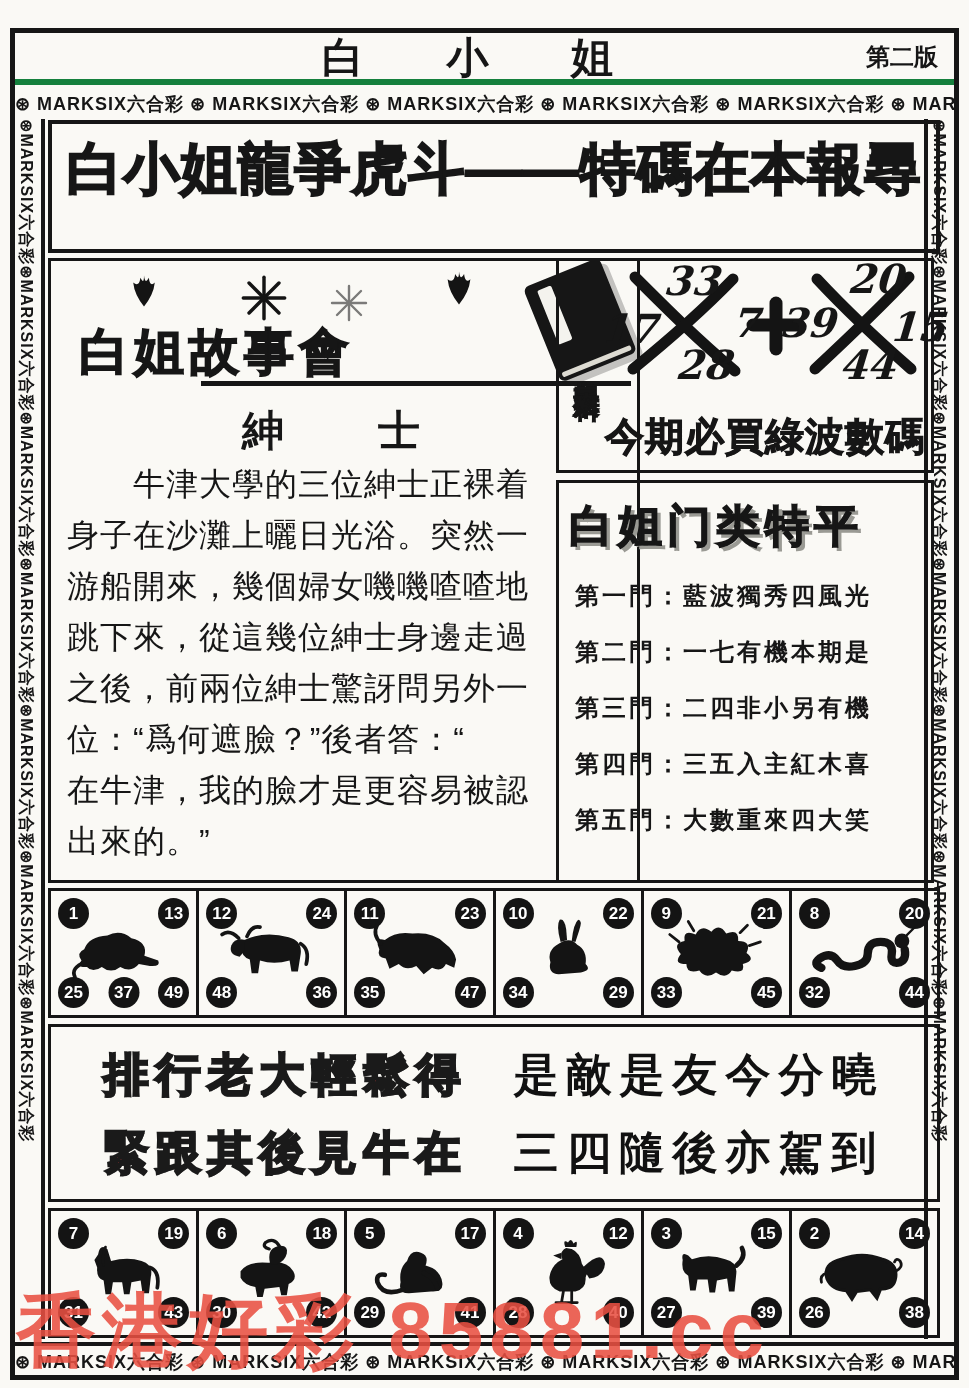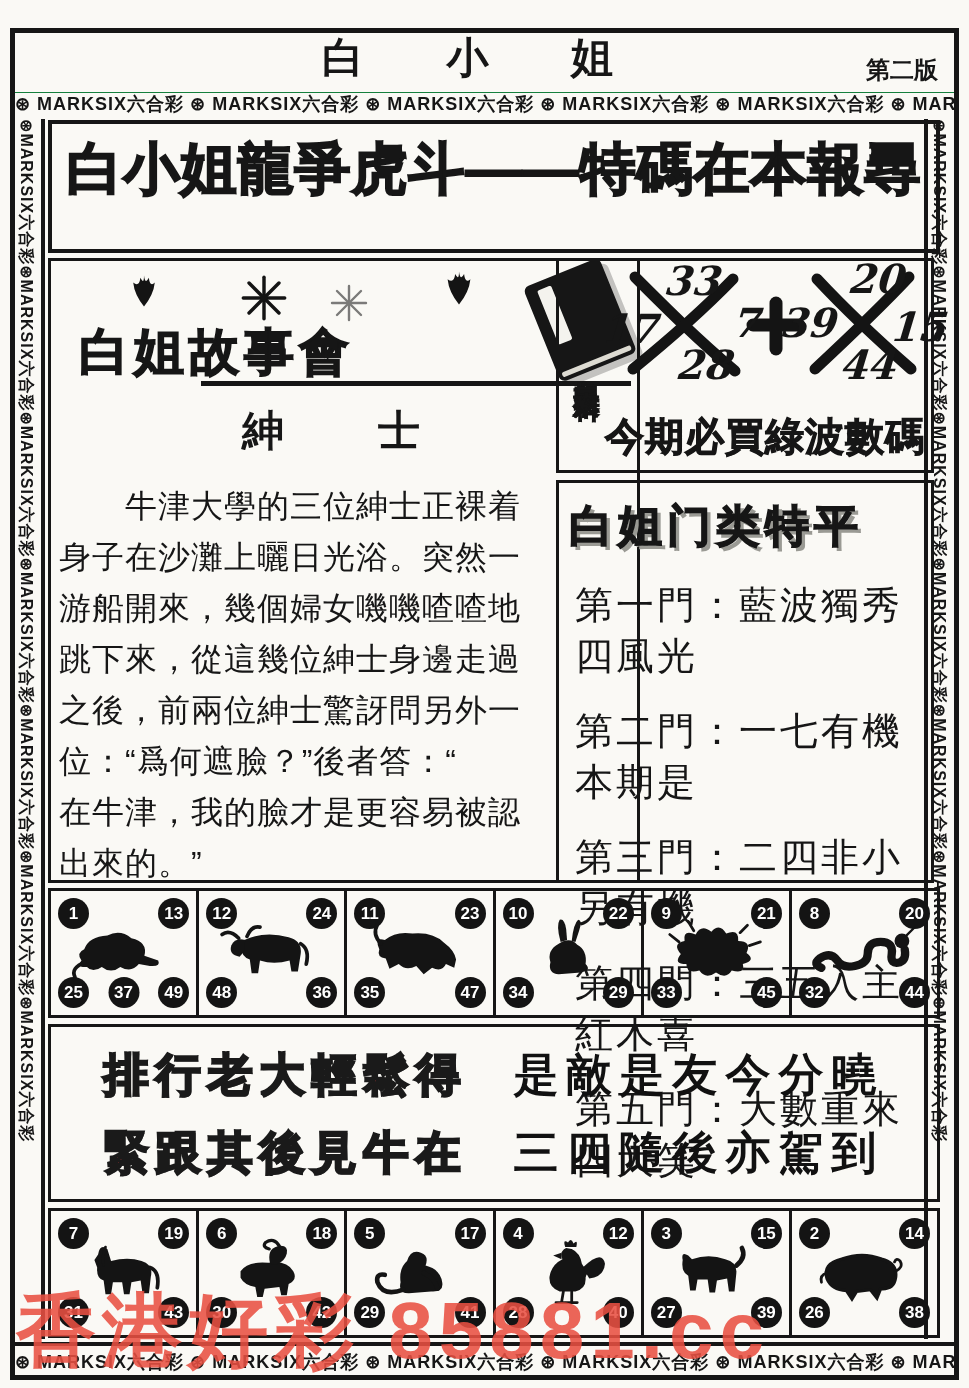--- a/index.html
+++ b/index.html
@@ -1,21 +1,21 @@
 <!DOCTYPE html>
 <html><head>
 <meta charset="utf-8">
 <style>
   * { margin:0; padding:0; box-sizing:border-box; }
   body { background:#e8e8e4; font-family:"Liberation Sans", sans-serif; }
   .page { position:relative; width:969px; height:1388px; background:#faf9f5; color:#161616; overflow:hidden; }
   .frame { position:absolute; left:10px; top:28px; right:10px; bottom:8px; border:5px solid #161616; }
 
   
-  .band { position:absolute; left:0; right:0; top:0; height:60px; border-bottom:1px solid #15803d; }
+  .band { position:absolute; left:0; right:0; top:0; height:52px; border-bottom:6px solid #15803d; }
   .page-title { position:absolute; left:0; right:0; top:0; text-align:center; font-size:42px; font-weight:700;
     letter-spacing:34px; line-height:50px; font-family:"DejaVu Serif", serif; }
   .edition { position:absolute; right:16px; bottom:6px; font-size:24px; font-weight:700; font-family:"DejaVu Serif", serif; }
 
   
   .strip-h { position:absolute; left:0; right:0; height:30px; overflow:hidden; white-space:nowrap;
     font-size:18px; font-weight:700; line-height:30px; text-align:center; letter-spacing:1px; }
   .strip-top { top:56px; }
   .strip-bottom { bottom:0; height:33px; line-height:33px; border-top:4px solid #161616; }
   .strip-v { position:absolute; top:86px; bottom:36px; width:30px; overflow:hidden;
@@ -36,41 +36,41 @@
   .deco { position:absolute; }
   .tulip1 { left:78px; top:12px; } .tulip2 { left:392px; top:8px; }
   .spark1 { left:190px; top:14px; } .spark2 { left:278px; top:22px; opacity:.55; }
   .book { position:absolute; right:16px; top:8px; width:82px; height:102px; background:#161616; border-radius:6px;
     transform:rotate(-22deg); box-shadow:5px 7px 0 rgba(0,0,0,.22); }
   .book-label { position:absolute; left:12px; top:8px; width:15px; height:58px; background:#f4f3ee; border-radius:2px; }
   .book-edge { position:absolute; left:4px; right:4px; bottom:4px; height:5px; background:#dddbd2; border-radius:2px; }
   .story-masthead { position:absolute; left:28px; top:58px; font-size:50px; font-weight:900; letter-spacing:5px; -webkit-text-stroke:1.5px #161616; }
   .story-rule { position:absolute; left:150px; right:6px; top:120px; height:5px; background:#161616; }
   .story-subtitle { position:absolute; left:0; right:0; top:142px; text-align:center; font-size:42px; font-weight:800; letter-spacing:26px; }
-  .story-body { position:absolute; left:8px; right:14px; top:198px; font-size:32px; line-height:51px;
-    white-space:pre-line; font-weight:500; letter-spacing:1px;margin-top:22px; }
+  .story-body { position:absolute; left:16px; right:14px; top:198px; font-size:32px; line-height:51px;
+    white-space:pre-line; font-weight:500; letter-spacing:1px; }
 
   
   .tips { position:absolute; left:541px; top:225px; width:378px; height:215px; border:3px solid #161616; display:flex; }
   .tips-side { width:46px; padding-top:6px; text-align:center; writing-mode:vertical-rl; text-orientation:upright;
     font-size:26px; font-weight:900; letter-spacing:3px; -webkit-text-stroke:1px #161616; }
   .tips-main { flex:1; position:relative; }
   .crossplot { position:absolute; left:0; top:2px; width:326px; height:132px; }
   .crossplot svg { position:absolute; inset:0; }
   .xnum { position:absolute; font-family:"DejaVu Serif", serif; font-style:italic; font-weight:600; font-size:40px; transform:skewX(-6deg); }
   .n17{left:0;top:42px;} .n33{left:62px;top:-6px;} .n7{left:130px;top:36px;} .n28{left:74px;top:78px;}
   .n39{left:178px;top:36px;} .n20{left:246px;top:-8px;} .n15{left:288px;top:40px;} .n44{left:238px;top:78px;}
   .tips-slogan { position:absolute; left:0; right:6px; bottom:6px; text-align:right; font-size:39px; font-weight:900;
     letter-spacing:1px; -webkit-text-stroke:1px #161616; }
 
   
   .gates { position:absolute; left:541px; top:447px; width:378px; height:403px; border:3px solid #161616; padding:14px 10px; }
   .gates-header { text-align:left; font-size:44px; font-weight:900; letter-spacing:5px;
     -webkit-text-stroke:1.5px #161616; text-shadow:4px 4px 0 #9a9a94; }
-  .gate-line { margin-top:24px; font-size:38px; font-weight:400; letter-spacing:3px; padding-left:6px; }
+  .gate-line { margin-top:24px; font-size:24px; font-weight:700; letter-spacing:3px; padding-left:6px; }
 
   
   .zstrip { position:absolute; left:33px; width:892px; height:130px; border:3px solid #161616; display:flex; }
   .zstrip1 { top:855px; } .zstrip2 { top:1175px; }
   .cell { flex:1; position:relative; border-right:3px solid #161616; }
   .cell:last-child { border-right:none; }
   .badge { position:absolute; width:31px; height:31px; border-radius:50%; background:#141414; color:#fff;
     font-size:17px; font-weight:700; line-height:31px; text-align:center; }
   .b-tl{left:7px;top:7px;} .b-tr{right:7px;top:7px;} .b-bl{left:7px;bottom:7px;} .b-br{right:7px;bottom:7px;}
   .b-bm{left:50%;transform:translateX(-50%);bottom:7px;}

